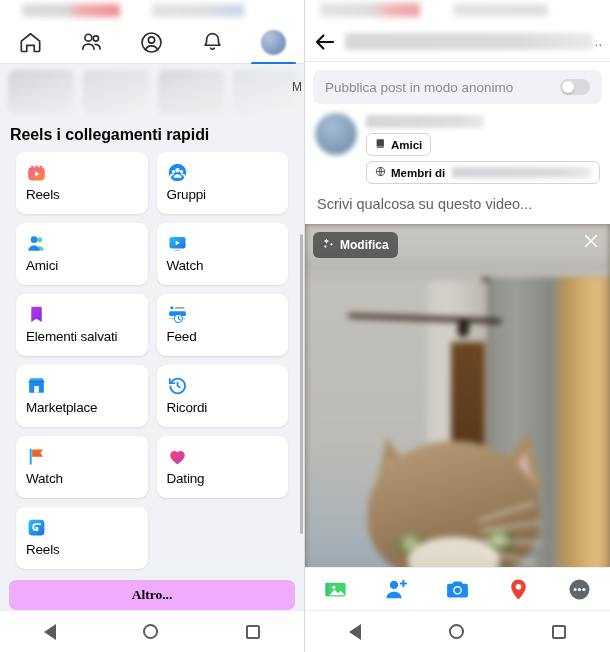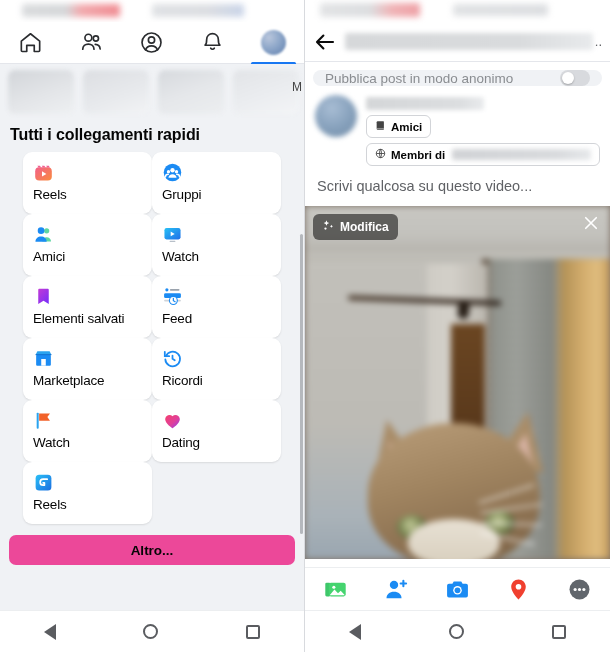--- a/index.html
+++ b/index.html
@@ -67,35 +67,35 @@
   .strip-edge {
     position: absolute; right: 2px; top: 16px; font-size: 12px; color: #444;
   }
 
   .section-title {
     font-size: 16px; color: #050505; font-weight: 600;
     padding: 8px 10px 8px 10px; letter-spacing: -0.1px;
   }
 
   .grid {
-    display: grid; grid-template-columns: 1fr 1fr; 
-    padding: 0 23px;
+    display: grid; grid-template-columns: 1fr 1fr; gap: 9px;
+    padding: 0 16px;
   }
   .tile {
     background: #fff; border-radius: 9px; height: 62px;
     padding: 9px 10px 0 10px;
     box-shadow: 0 1px 2px rgba(0,0,0,0.10);
   }
   .tile .ic { height: 22px; margin-bottom: 4px; display: flex; align-items: center; }
   .tile .lbl { font-size: 13.5px; color: #050505; letter-spacing: -0.2px; }
 
   .altro {
     margin: 11px 9px 0 9px; height: 30px; border-radius: 7px;
-    background: #ec4899; display: flex; align-items: center; justify-content: center;
-    font-size: 13.5px; color: #050505; font-weight: 600;
+    background: #f0abfc; display: flex; align-items: center; justify-content: center;
+    font-size: 13.5px; color: #050505; font-weight: 600; font-family: Liberation Serif, serif;
   }
   .vscroll {
     position: absolute; right: 1px; top: 170px; width: 3px; height: 300px;
     background: #b5b8bd; border-radius: 2px;
   }
 
   
   .androidnav {
     height: 42px; background: #fff; display: flex; align-items: center;
     justify-content: space-around; border-top: 1px solid #eceef0;
@@ -118,21 +118,21 @@
     filter: blur(2.6px);
   }
   .title-dots { font-size: 13px; color: #5a5c60; margin-left: -6px; }
   .pubblica {
     background: #1877f2; color: #fff; font-size: 13px; font-weight: 700;
     padding: 7px 12px; border-radius: 6px; letter-spacing: 0.2px; flex: 0 0 auto;
   }
 
   .anon-row {
     margin: 8px 8px 0 8px; background: #f0f2f5; border-radius: 8px;
-    height: 16px; display: flex; align-items: center; justify-content: space-between;
+    height: 34px; display: flex; align-items: center; justify-content: space-between;
     padding: 0 12px;
   }
   .anon-label { font-size: 13.5px; color: #8a8d91; }
   .toggle {
     width: 30px; height: 16px; border-radius: 9px; background: #d8dade; position: relative;
   }
   .toggle::after {
     content: ""; position: absolute; left: 2px; top: 2px; width: 12px; height: 12px;
     border-radius: 50%; background: #fff; box-shadow: 0 1px 2px rgba(0,0,0,.25);
   }
@@ -334,21 +334,21 @@
     <div class="leftbody">
 
       <div class="shortcut-strip">
         <div class="shortcut-thumb"></div>
         <div class="shortcut-thumb"></div>
         <div class="shortcut-thumb"></div>
         <div class="shortcut-thumb"></div>
       </div>
       <div class="strip-edge">M</div>
 
-      <div class="section-title">Tutti i collegamenti rapidi</div>
+      <div class="section-title">Reels i collegamenti rapidi</div>
 
       <div class="grid">
 
         <div class="tile">
           <div class="ic">
             <svg width="21" height="21" viewBox="0 0 24 24">
               <defs>
                   <linearGradient id="gR" x1="0" y1="0" x2="1" y2="1">
                 <stop offset="0" stop-color="#f25f8a"></stop>
                     <stop offset="1" stop-color="#f98b3d"></stop>

